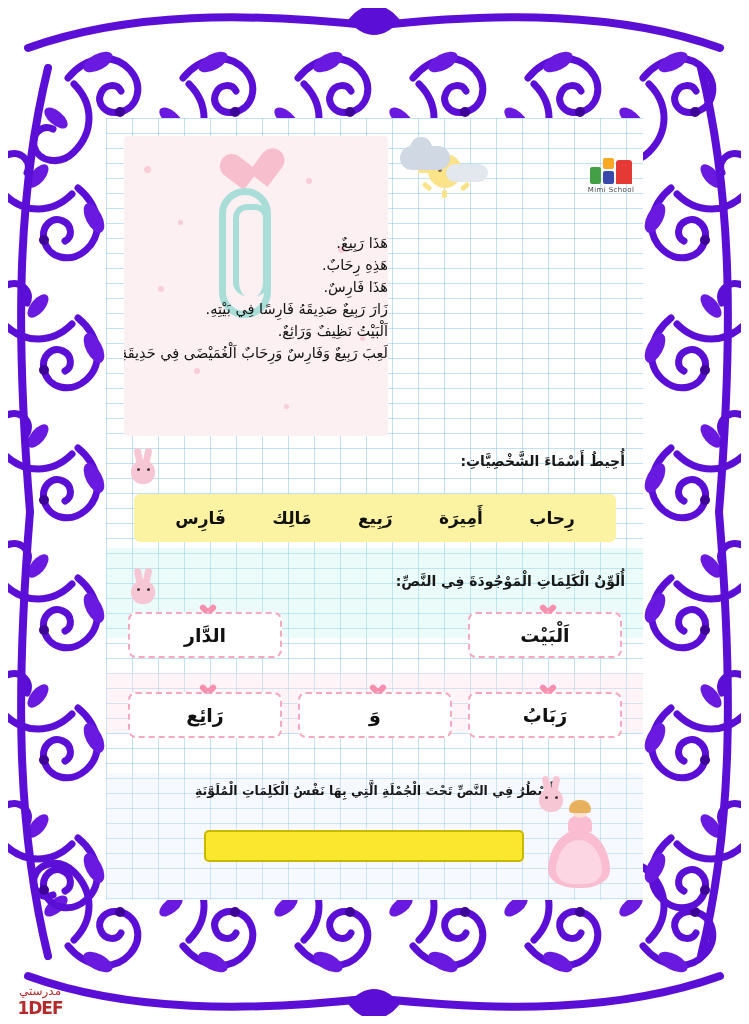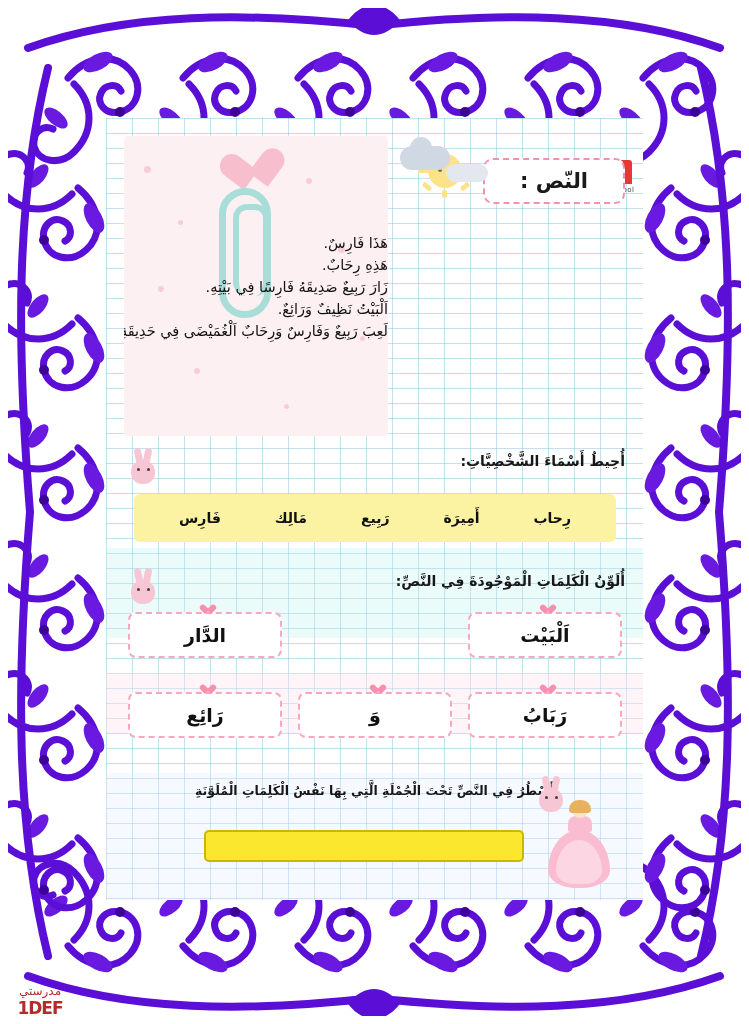--- a/index.html
+++ b/index.html
@@ -92,21 +92,21 @@
     font-size:12.5px;font-weight:bold;color:#171717;
   }
 
   
   .names-bar{
     position:absolute;left:28px;top:376px;width:482px;height:48px;
     background:#fbf3a2;border-radius:6px;
     display:flex;align-items:center;justify-content:space-around;
     direction:rtl;padding:0 18px;box-sizing:border-box;
   }
-  .names-bar span{font-size:14px;font-weight:bold;color:#111;}
+  .names-bar span{font-size:17px;font-weight:bold;color:#111;}
 
   
   .wordgrid{position:absolute;left:22px;top:494px;width:494px;}
   .wordrow{display:flex;direction:rtl;justify-content:space-between;margin-bottom:34px;}
   .wordbox{
     width:150px;height:42px;background:#ffffff;
     border:2px dashed #f7a8c0;border-radius:8px;
     display:flex;align-items:center;justify-content:center;
     font-size:19px;font-weight:bold;color:#111;position:relative;
   }
@@ -216,21 +216,20 @@
         <div class="b1"></div>
         <div style="display:flex;flex-direction:column;gap:2px;">
           <div class="b3"></div>
           <div class="b2"></div>
         </div>
         <div class="b4"></div>
       </div>
       <div class="txt">Mimi School</div>
     </div>
 
-    <div class="title-box">النّص :</div>
 
     <div class="weather">
       <div class="sunc"></div>
       <div class="ray" style="left:24px;top:28px;width:12px;height:5px;"></div>
       <div class="ray" style="left:68px;top:28px;width:12px;height:5px;"></div>
       <div class="ray" style="left:48px;top:50px;width:5px;height:8px;"></div>
       <div class="ray" style="left:28px;top:44px;width:10px;height:5px;transform:rotate(40deg);"></div>
       <div class="ray" style="left:66px;top:44px;width:10px;height:5px;transform:rotate(-40deg);"></div>
       <div class="eye" style="left:44px;top:28px;"></div>
       <div class="eye" style="left:56px;top:28px;"></div>
@@ -246,22 +245,23 @@
       <div class="dot" style="left:34px;top:150px;width:6px;height:6px;"></div>
       <div class="dot" style="left:236px;top:200px;width:5px;height:5px;"></div>
       <div class="dot" style="left:70px;top:232px;width:6px;height:6px;"></div>
       <div class="dot" style="left:160px;top:268px;width:5px;height:5px;"></div>
       <div class="heart"></div>
       <div class="clip">
         <div class="outer"></div>
           <div class="inner"></div>
       </div>
       <div class="arabic-text">
+        <div>هَذَا رَبِيعٌ.</div>
+        <div>هَذِهِ رِحَابٌ.</div>
         <div>هَذَا فَارِسٌ.</div>
-        <div>هَذِهِ رِحَابٌ.</div>
         <div>زَارَ رَبِيعٌ صَدِيقَهُ فَارِسًا فِي بَيْتِهِ.</div>
         <div>اَلْبَيْتُ نَظِيفٌ وَرَائِعٌ.</div>
         <div>لَعِبَ رَبِيعٌ وَفَارِسٌ وَرِحَابٌ اَلْغُمَيْضَى فِي حَدِيقَةِ</div>
       </div>
     </div>
 
     <div class="instr instr-1">أُحِيطُ أَسْمَاءَ الشَّخْصِيَّاتِ:</div>
     <div class="bunny" style="left:22px;top:330px;">
       <div class="ear1"></div>
         <div class="ear2"></div>

